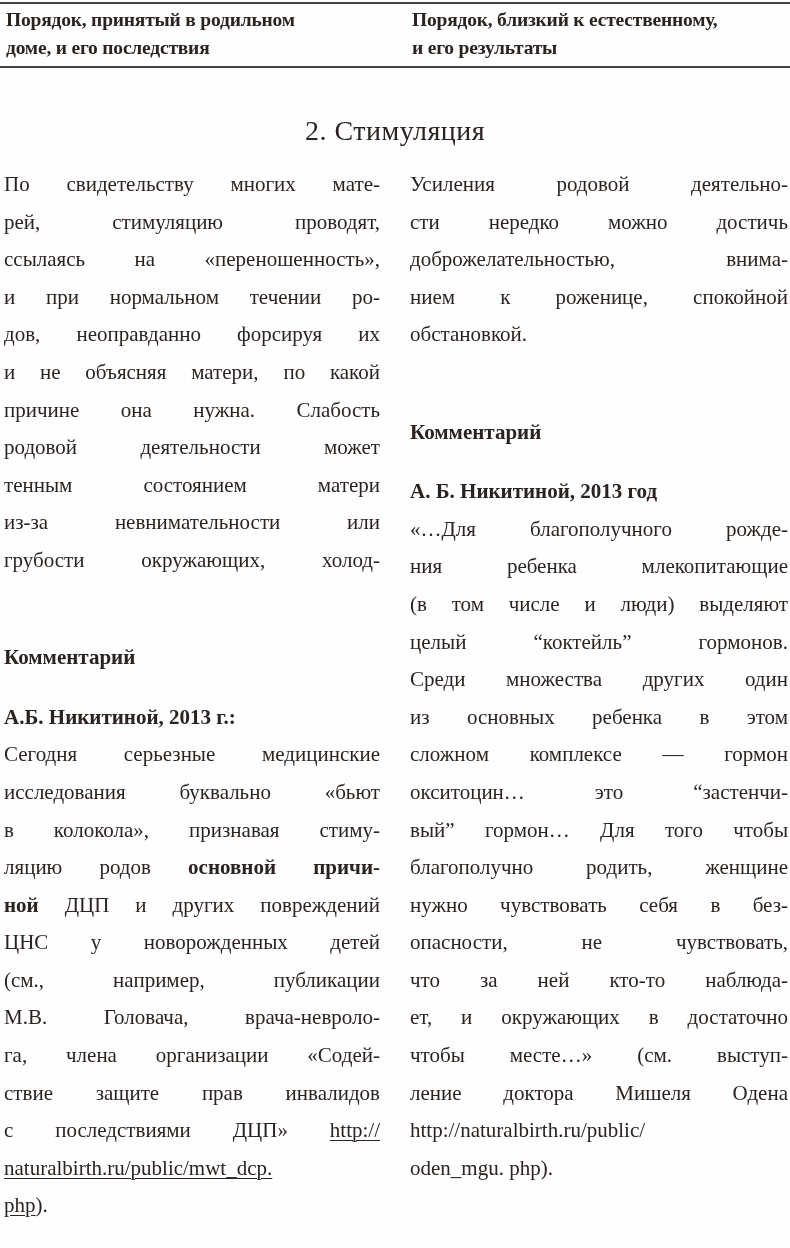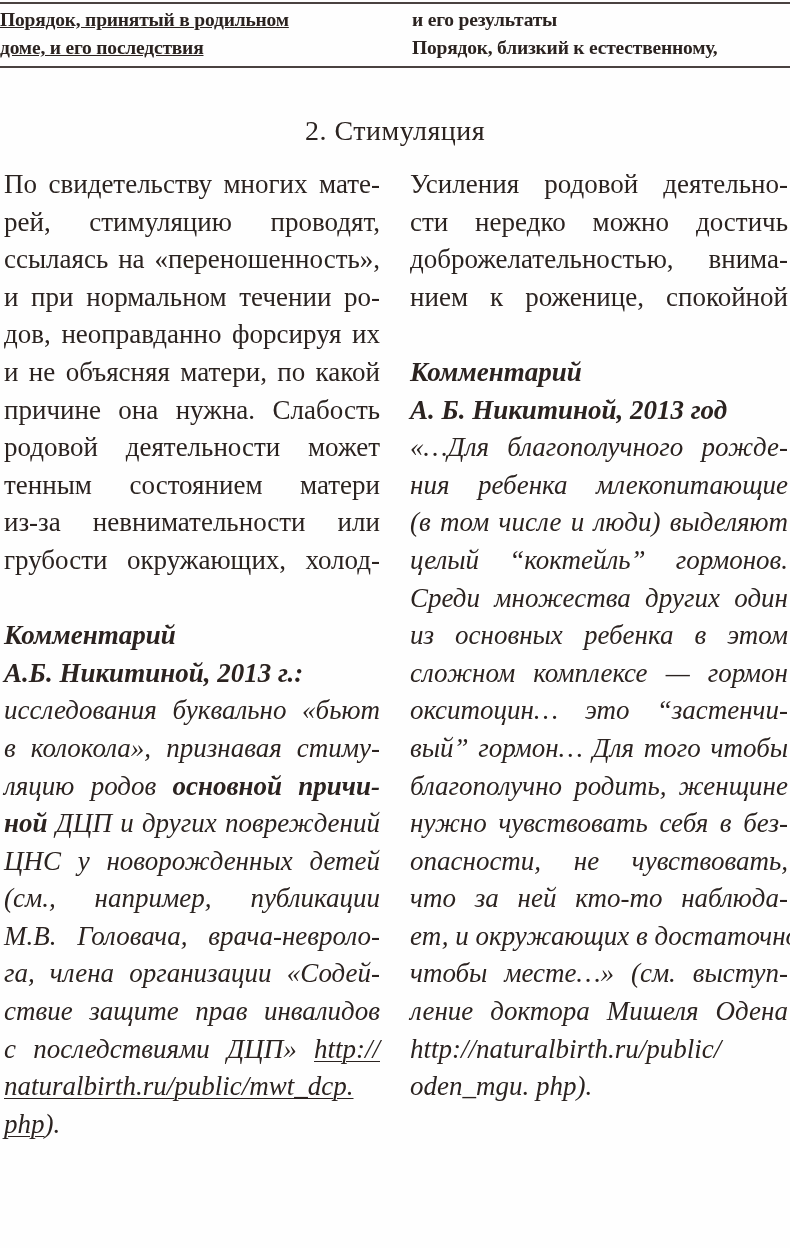--- a/index.html
+++ b/index.html
@@ -5,52 +5,52 @@
   html, body { margin: 0; padding: 0; }
   body {
     width: 790px; height: 1248px; overflow: hidden;
     background: #fefefe; color: #2b2320;
     font-family: "Liberation Serif", "DejaVu Serif", serif;
     position: relative;
   }
   .rule { position: absolute; left: 0; width: 790px; height: 2px; background: #4a4240; }
   .header { position: absolute; top: 4px; left: 0; width: 790px; height: 62px; }
   .hcol { position: absolute; top: 2px; font-weight: bold; font-size: 19.5px; line-height: 28px; letter-spacing: -0.2px; }
-  .hcol.left { left: 0; width: 385px; text-decoration: underline; }
+  .hcol.left { left: 6px; width: 385px; }
   .hcol.right { left: 412px; width: 378px; }
   .section-title {
     position: absolute; top: 86px; left: 0; width: 790px; text-align: center;
     font-size: 28px; line-height: 44px; font-weight: normal; letter-spacing: 0.5px;
   }
   .col { position: absolute; top: 166px; }
   .col.left { left: 4px; width: 376px; }
   .col.right { left: 410px; width: 378px; }
   .line {
-    display: block; height: 37.6px; line-height: 37.6px; font-size: 27px;
+    display: block; height: 37.6px; line-height: 37.6px; font-size: 21px;
     white-space: nowrap; text-align: justify; text-align-last: justify;
   }
   .line.last { text-align-last: left; }
-  .line.it { font-style: italic; }
-  .line.bi { font-style: italic; font-weight: bold; }
+  .line.it { }
+  .line.bi { font-weight: bold; margin-top: 22px; }
   .gap { display: block; height: 37.6px; }
   .b { font-weight: bold; }
   .u { text-decoration: underline; text-decoration-thickness: 1px; text-underline-offset: 3px; }
 </style>
 </head>
 <body>
 
 <div class="rule" style="top:2px;"></div>
 <div class="header">
   <div class="hcol left">
     <div>Порядок, принятый в родильном</div>
     <div>доме, и его последствия</div>
   </div>
   <div class="hcol right">
+    <div>Порядок, близкий к естественному,</div>
     <div>и его результаты</div>
-    <div>Порядок, близкий к естественному,</div>
   </div>
 </div>
 <div class="rule" style="top:66px;"></div>
 
 <h2 class="section-title">2. Стимуляция</h2>
 
 <div class="col left">
   <div>
     <span class="line">По свидетельству многих мате-</span>
     <span class="line">рей, стимуляцию проводят,</span>
@@ -63,20 +63,21 @@
     <span class="line">тенным состоянием матери</span>
     <span class="line">из-за невнимательности или</span>
     <span class="line">грубости окружающих, холод-</span>
   </div>
   <span class="gap"></span>
   <div>
     <span class="line bi last">Комментарий</span>
     <span class="line bi last">А.Б. Никитиной, 2013 г.:</span>
   </div>
   <div>
+    <span class="line it">Сегодня серьезные медицинские</span>
     <span class="line it">исследования буквально «бьют</span>
     <span class="line it">в колокола», признавая стиму-</span>
     <span class="line it"><span>ляцию родов </span><span class="b">основной причи-</span></span>
     <span class="line it"><span class="b">ной</span><span> ДЦП и других повреждений</span></span>
     <span class="line it">ЦНС у новорожденных детей</span>
     <span class="line it">(см., например, публикации</span>
     <span class="line it">М.В. Головача, врача-невроло-</span>
     <span class="line it">га, члена организации «Содей-</span>
     <span class="line it">ствие защите прав инвалидов</span>
     <span class="line it"><span>с последствиями ДЦП» </span><span class="u">http://</span></span>
@@ -84,20 +85,21 @@
     <span class="line it last"><span class="u">php</span><span>).</span></span>
   </div>
 </div>
 
 <div class="col right">
   <div>
     <span class="line">Усиления родовой деятельно-</span>
     <span class="line">сти нередко можно достичь</span>
     <span class="line">доброжелательностью, внима-</span>
     <span class="line">нием к роженице, спокойной</span>
+    <span class="line last">обстановкой.</span>
   </div>
   <span class="gap"></span>
   <div>
     <span class="line bi last">Комментарий</span>
     <span class="line bi last">А. Б. Никитиной, 2013 год</span>
   </div>
   <div>
     <span class="line it">«…Для благополучного рожде-</span>
     <span class="line it">ния ребенка млекопитающие</span>
     <span class="line it">(в том числе и люди) выделяют</span>

